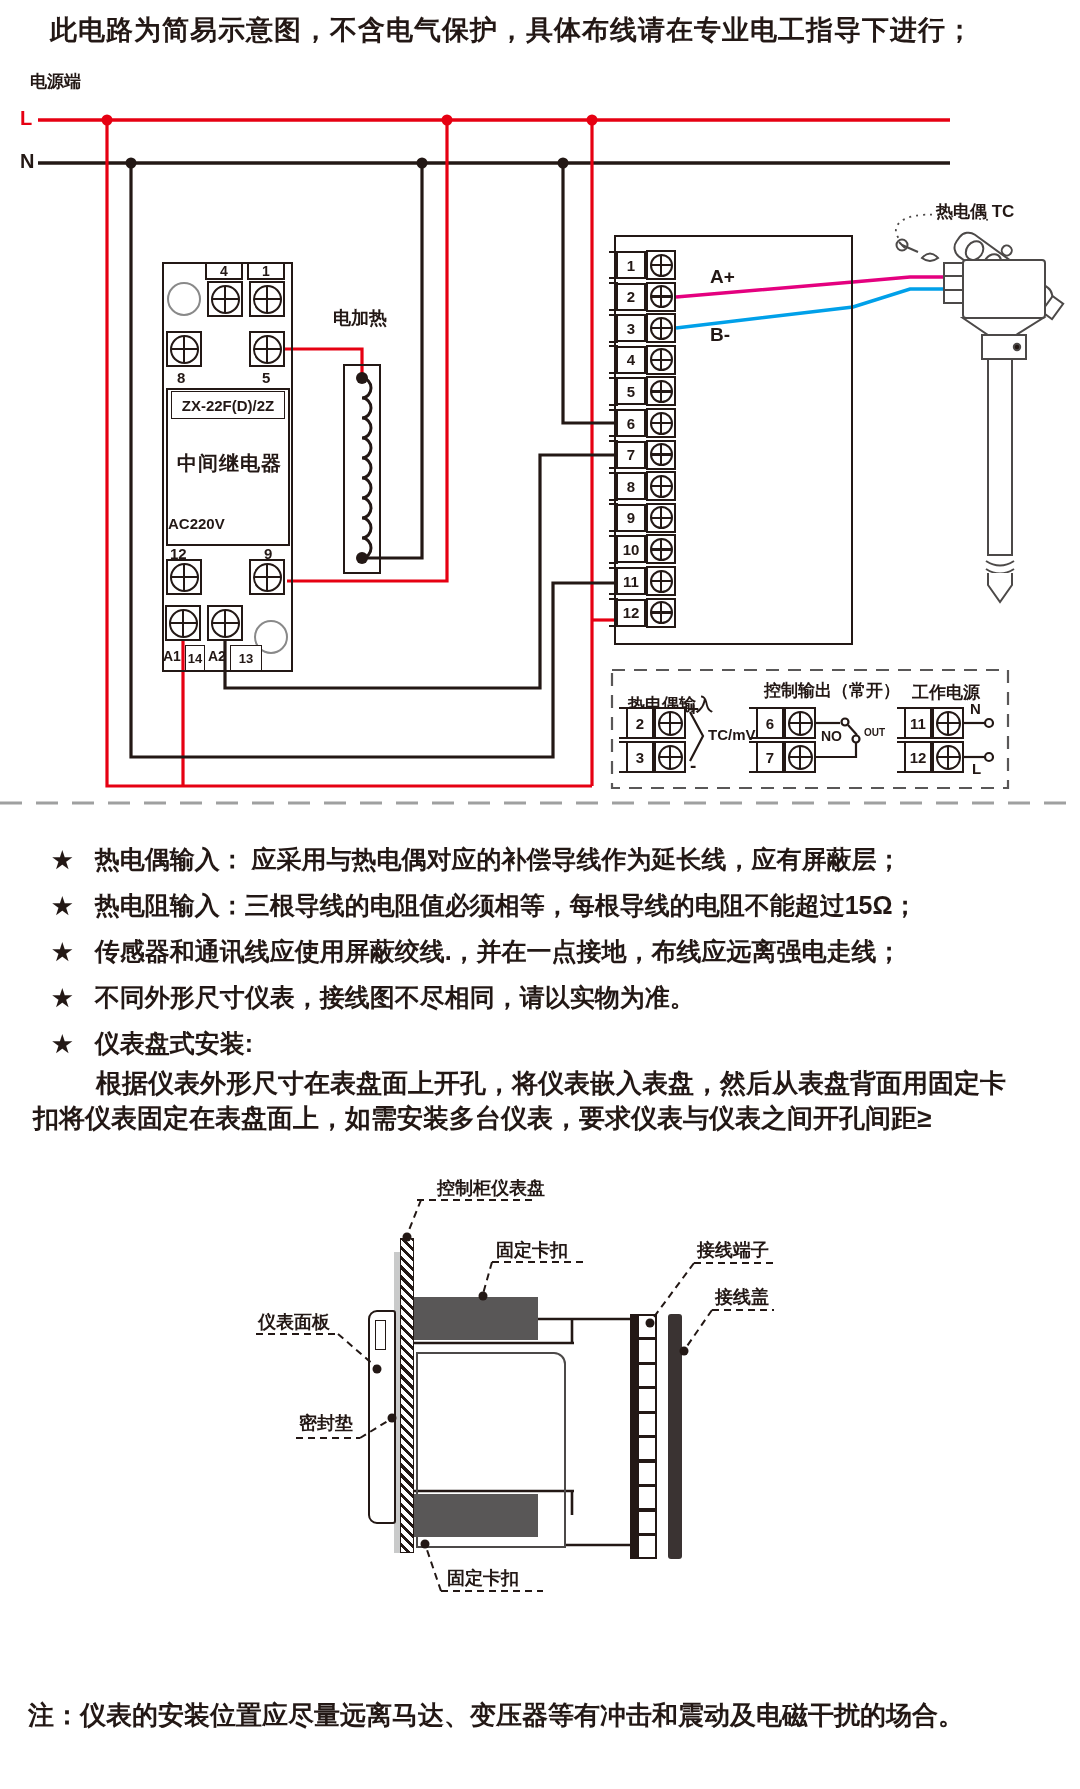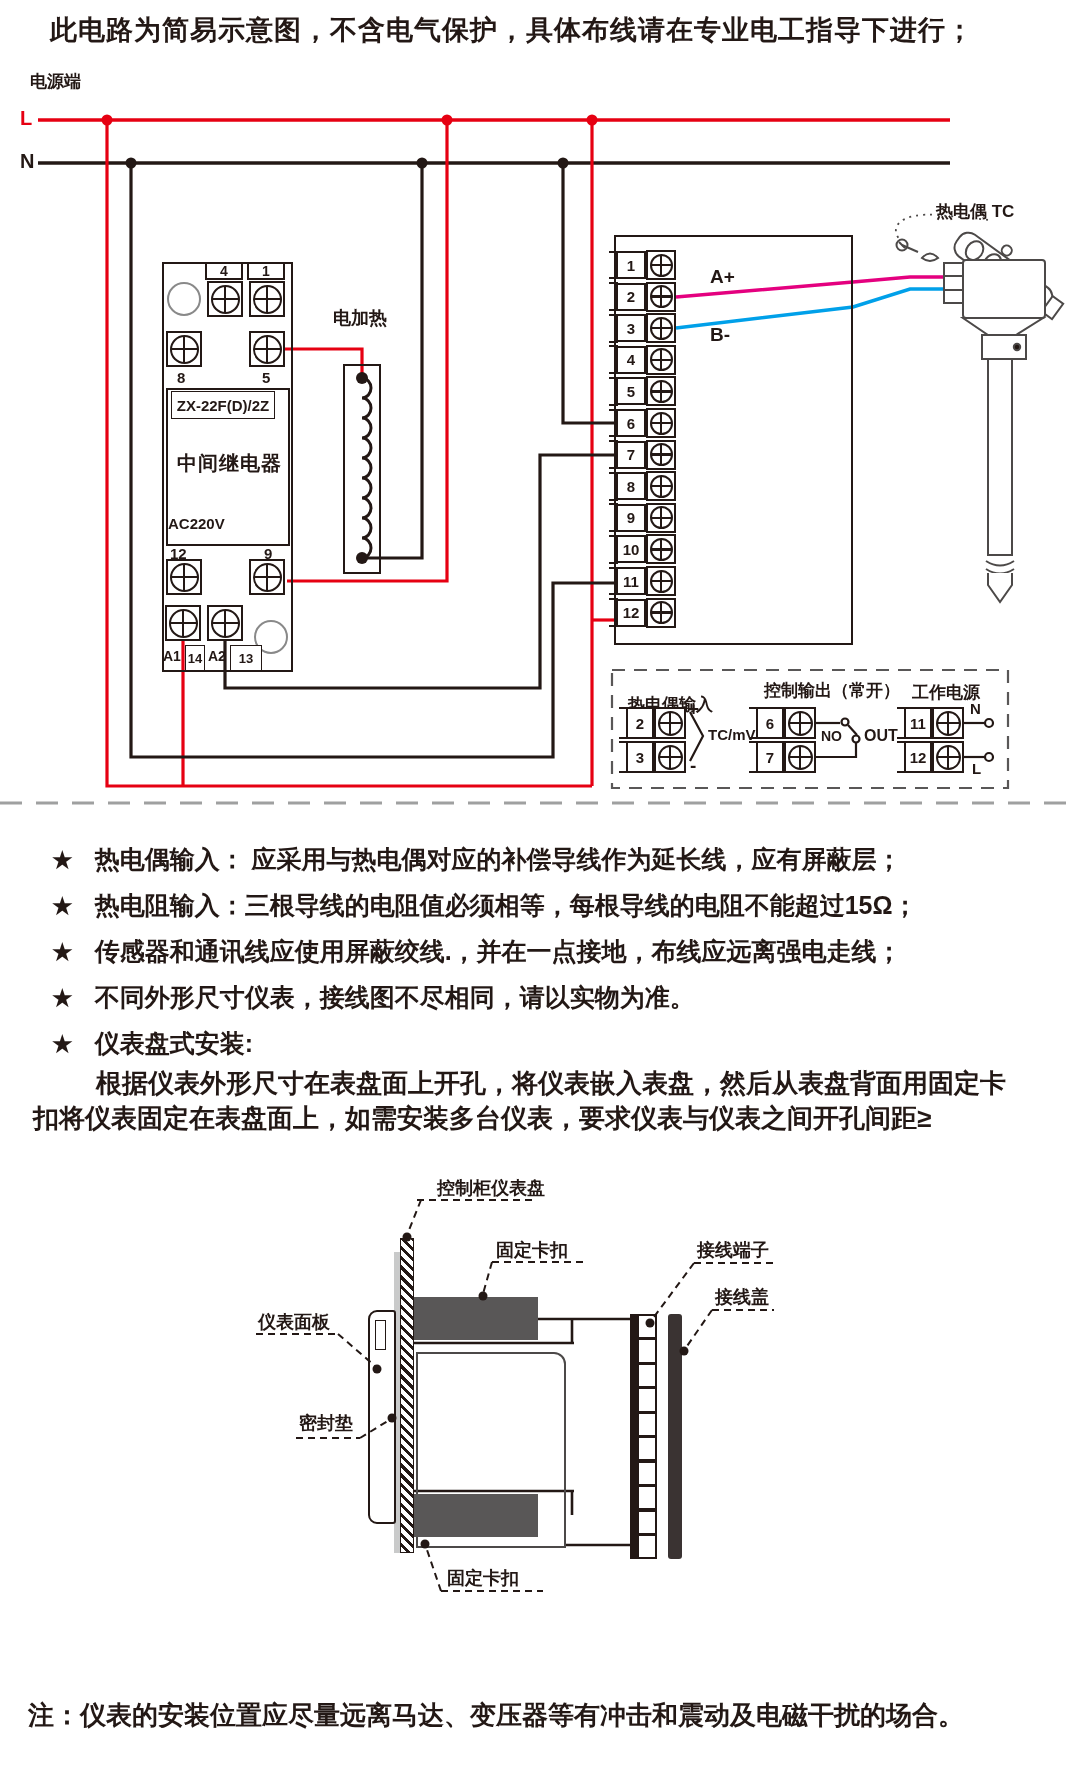--- a/index.html
+++ b/index.html
@@ -139,21 +139,21 @@
     </div>
   <div class="screwbox" style="left:166px;top:331px;width:36px;height:36px;">
       <i class="c"></i>
     </div>
   <div class="screwbox" style="left:249px;top:331px;width:36px;height:36px;">
       <i class="c"></i>
     </div>
   <div class="lbl" style="left:177px;top:369px;font-size:15px;">8</div>
   <div class="lbl" style="left:262px;top:369px;font-size:15px;">5</div>
   <div class="outline" style="left:166px;top:388px;width:124px;height:158px;border-width:2px;background:#fff;"></div>
-  <div class="tcell" style="left:171px;top:391px;width:104px;height:28px;font-size:15px;border-width:1.6px;">ZX-22F(D)/2Z</div>
+  <div class="tcell" style="left:171px;top:391px;width:114px;height:28px;font-size:15px;border-width:1.6px;">ZX-22F(D)/2Z</div>
   <div class="lbl" style="left:177px;top:450px;font-size:20px;letter-spacing:1px;">中间继电器</div>
   <div class="lbl" style="left:168px;top:515px;font-size:15px;">AC220V</div>
   <div class="lbl" style="left:170px;top:545px;font-size:15px;">12</div>
   <div class="lbl" style="left:264px;top:545px;font-size:15px;">9</div>
   <div class="screwbox" style="left:166px;top:559px;width:36px;height:36px;">
       <i class="c"></i>
     </div>
   <div class="screwbox" style="left:249px;top:559px;width:36px;height:36px;">
       <i class="c"></i>
     </div>
@@ -243,21 +243,21 @@
   <div class="lbl" style="left:764px;top:679px;font-size:17px;">控制输出（常开）</div>
   <div class="tcell stubbed" style="left:756px;top:707px;width:28px;height:32px;">6</div>
   <div class="screwbox" style="left:784px;top:707px;width:32px;height:32px;">
       <i class="c"></i>
     </div>
   <div class="tcell stubbed" style="left:756px;top:741px;width:28px;height:32px;">7</div>
   <div class="screwbox" style="left:784px;top:741px;width:32px;height:32px;">
       <i class="c"></i>
     </div>
   <div class="lbl" style="left:821px;top:728px;font-size:14px;">NO</div>
-  <div class="lbl" style="left:864px;top:727px;font-size:16px;">OUT</div>
+  <div class="lbl" style="left:864px;top:727px;font-size:10px;">OUT</div>
 
   <div class="lbl" style="left:912px;top:681px;font-size:17px;">工作电源</div>
   <div class="tcell stubbed" style="left:904px;top:707px;width:28px;height:32px;">11</div>
   <div class="screwbox" style="left:932px;top:707px;width:32px;height:32px;">
       <i class="c"></i>
     </div>
   <div class="tcell stubbed" style="left:904px;top:741px;width:28px;height:32px;">12</div>
   <div class="screwbox" style="left:932px;top:741px;width:32px;height:32px;">
       <i class="c"></i>
     </div>

